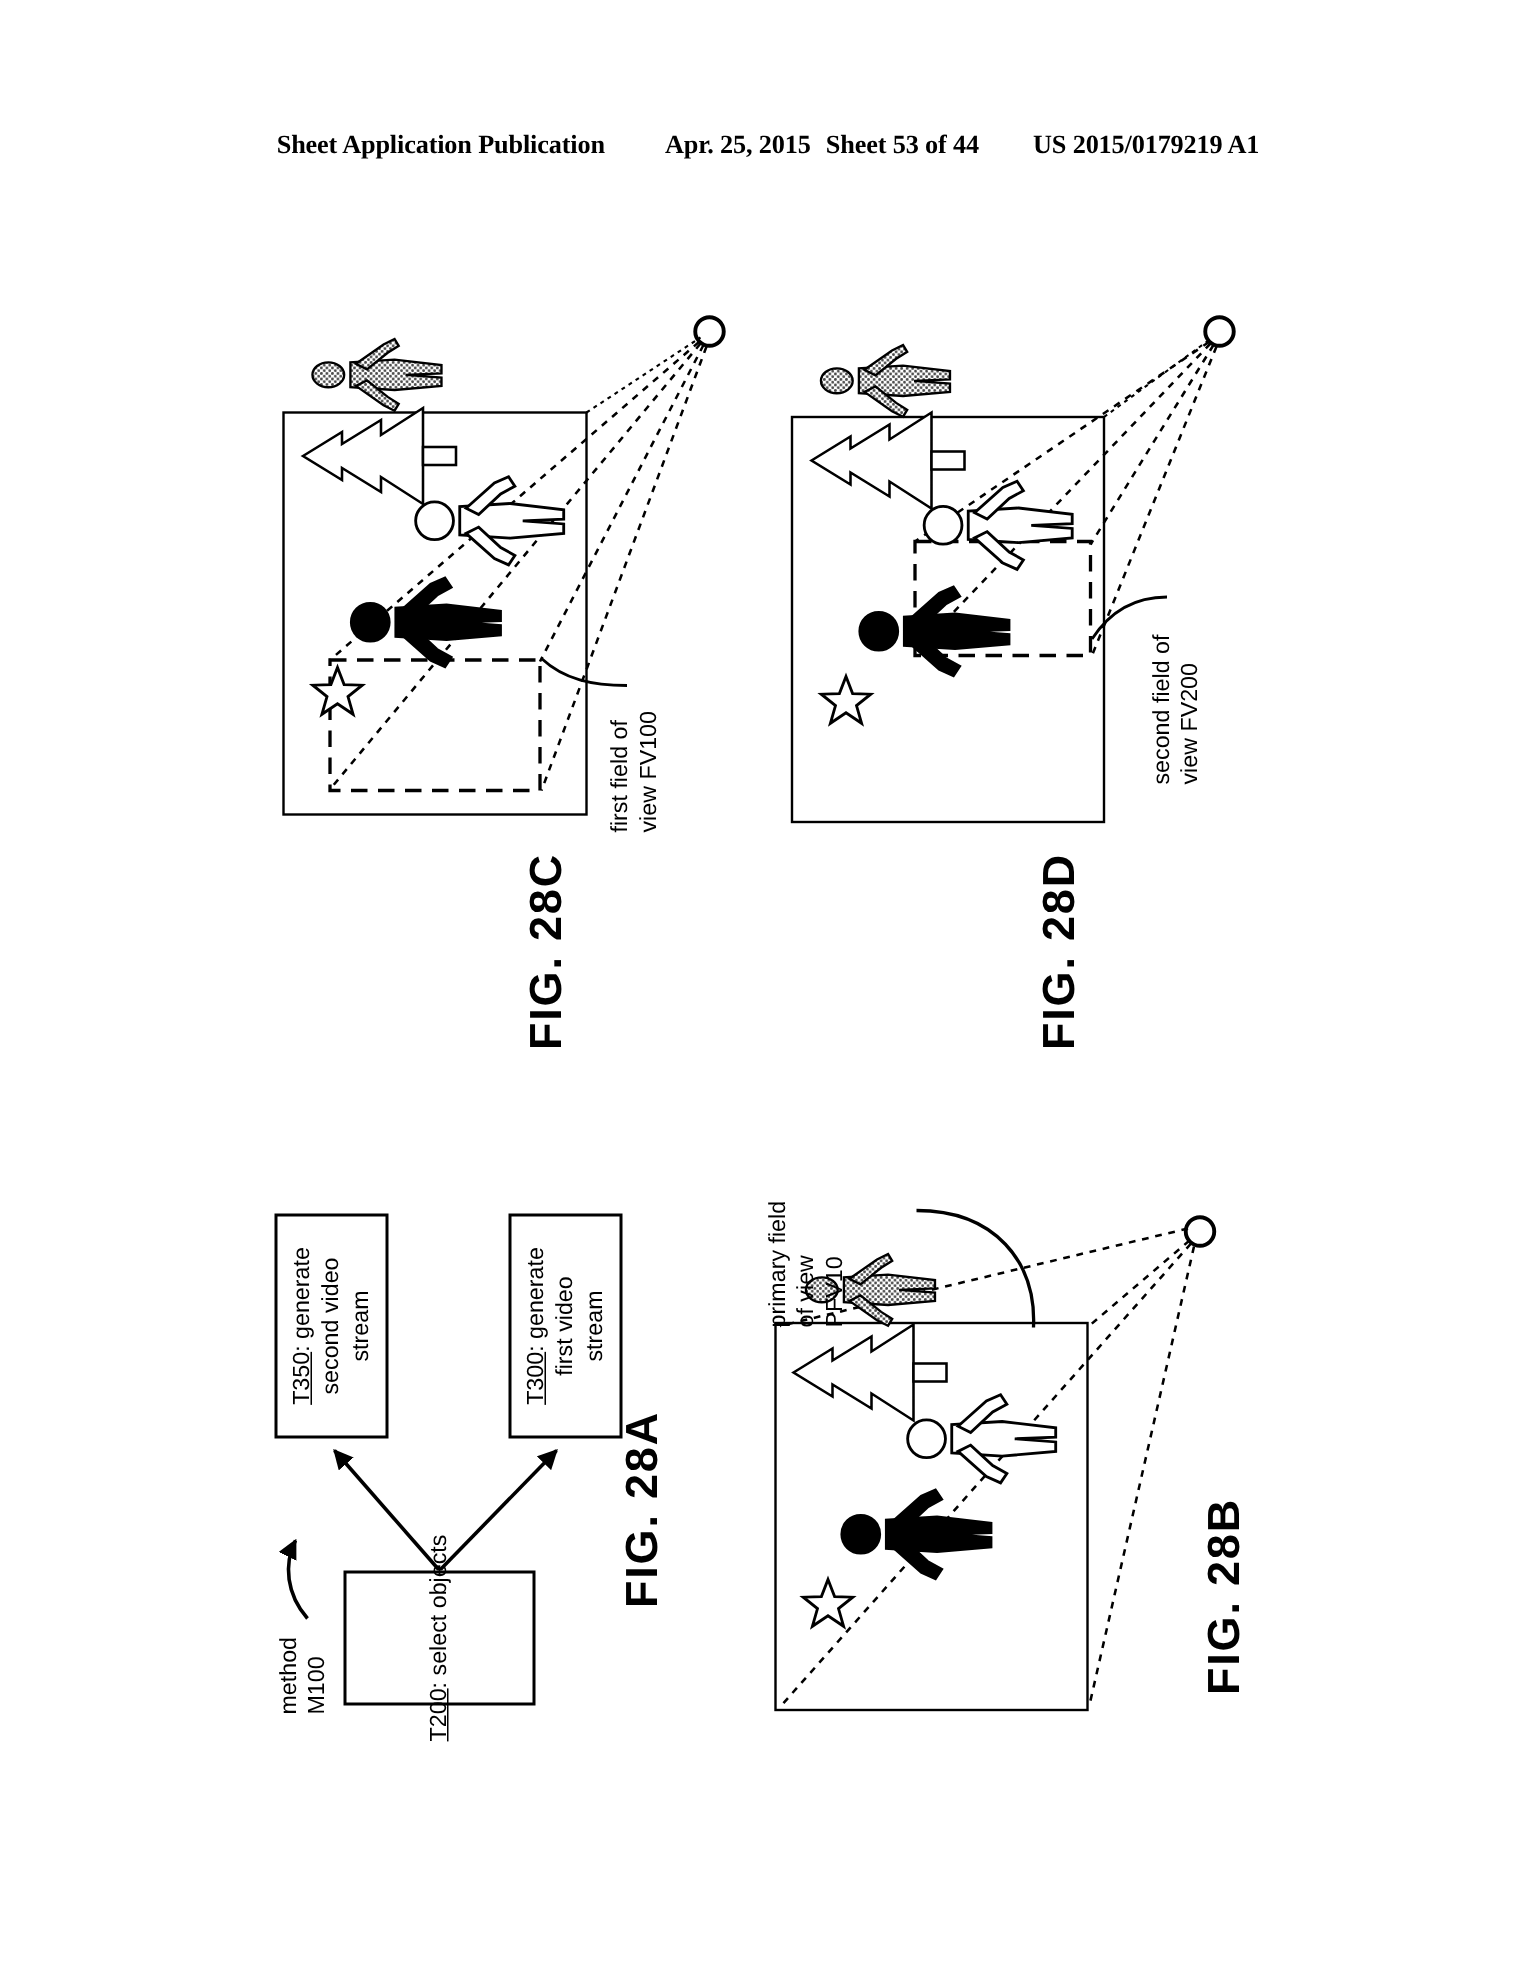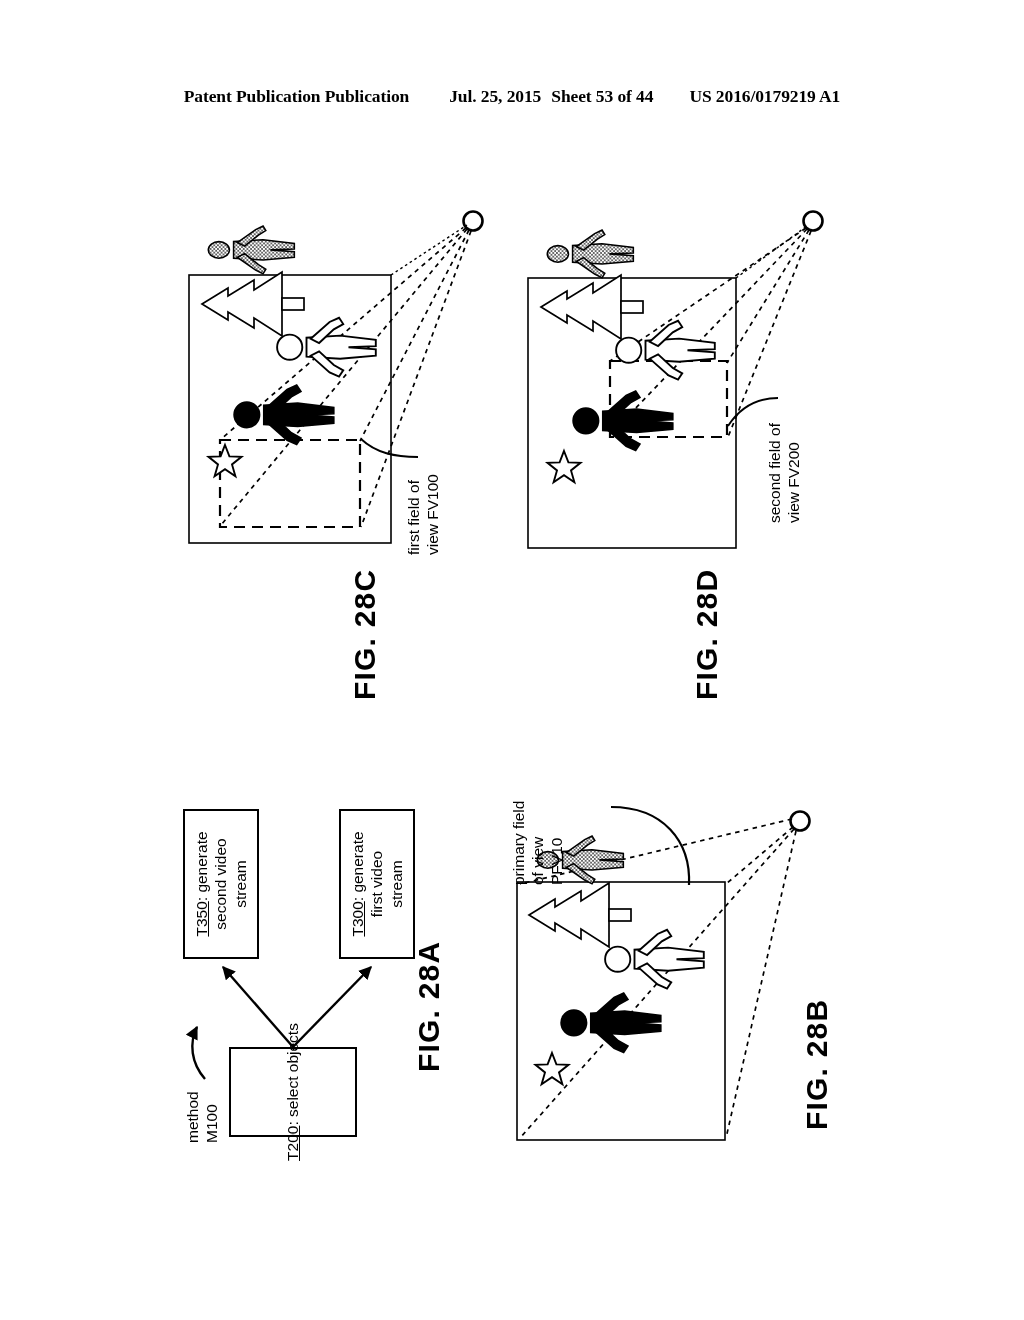--- a/index.html
+++ b/index.html
@@ -77,21 +77,21 @@
     text-align: center;
   }
 
   svg { display:block; overflow: visible; }
   .fig-svg { position: absolute; top:0; left:0; }
 </style>
 </head>
 <body>
 
 <div id="page-header">
-  <span class="hdr-seg">Patent Publication Publication</span><span class="gap-a"></span><span class="hdr-seg">Jul. 25, 2015</span><span class="gap-b"></span><span class="hdr-seg">Sheet 53 of 44</span><span class="gap-c"></span><span class="hdr-seg">US 2016/0179219 A1</span>
+  <span class="hdr-seg">Sheet Application Publication</span><span class="gap-a"></span><span class="hdr-seg">Apr. 25, 2015</span><span class="gap-b"></span><span class="hdr-seg">Sheet 53 of 44</span><span class="gap-c"></span><span class="hdr-seg">US 2015/0179219 A1</span>
 </div>
 
 <svg width="0" height="0" style="position:absolute" aria-hidden="true">
   <defs>
     <pattern id="hatchDots" width="4" height="4" patternUnits="userSpaceOnUse">
       <rect width="4" height="4" fill="#ffffff"></rect>
       <circle cx="1" cy="1" r="1.05" fill="#4a4a4a"></circle>
       <circle cx="3" cy="3" r="1.05" fill="#4a4a4a"></circle>
     </pattern>
     <marker id="arrowSolid" viewBox="0 0 10 10" refX="9" refY="5" markerWidth="5.5" markerHeight="5.5" orient="auto-start-reverse">

